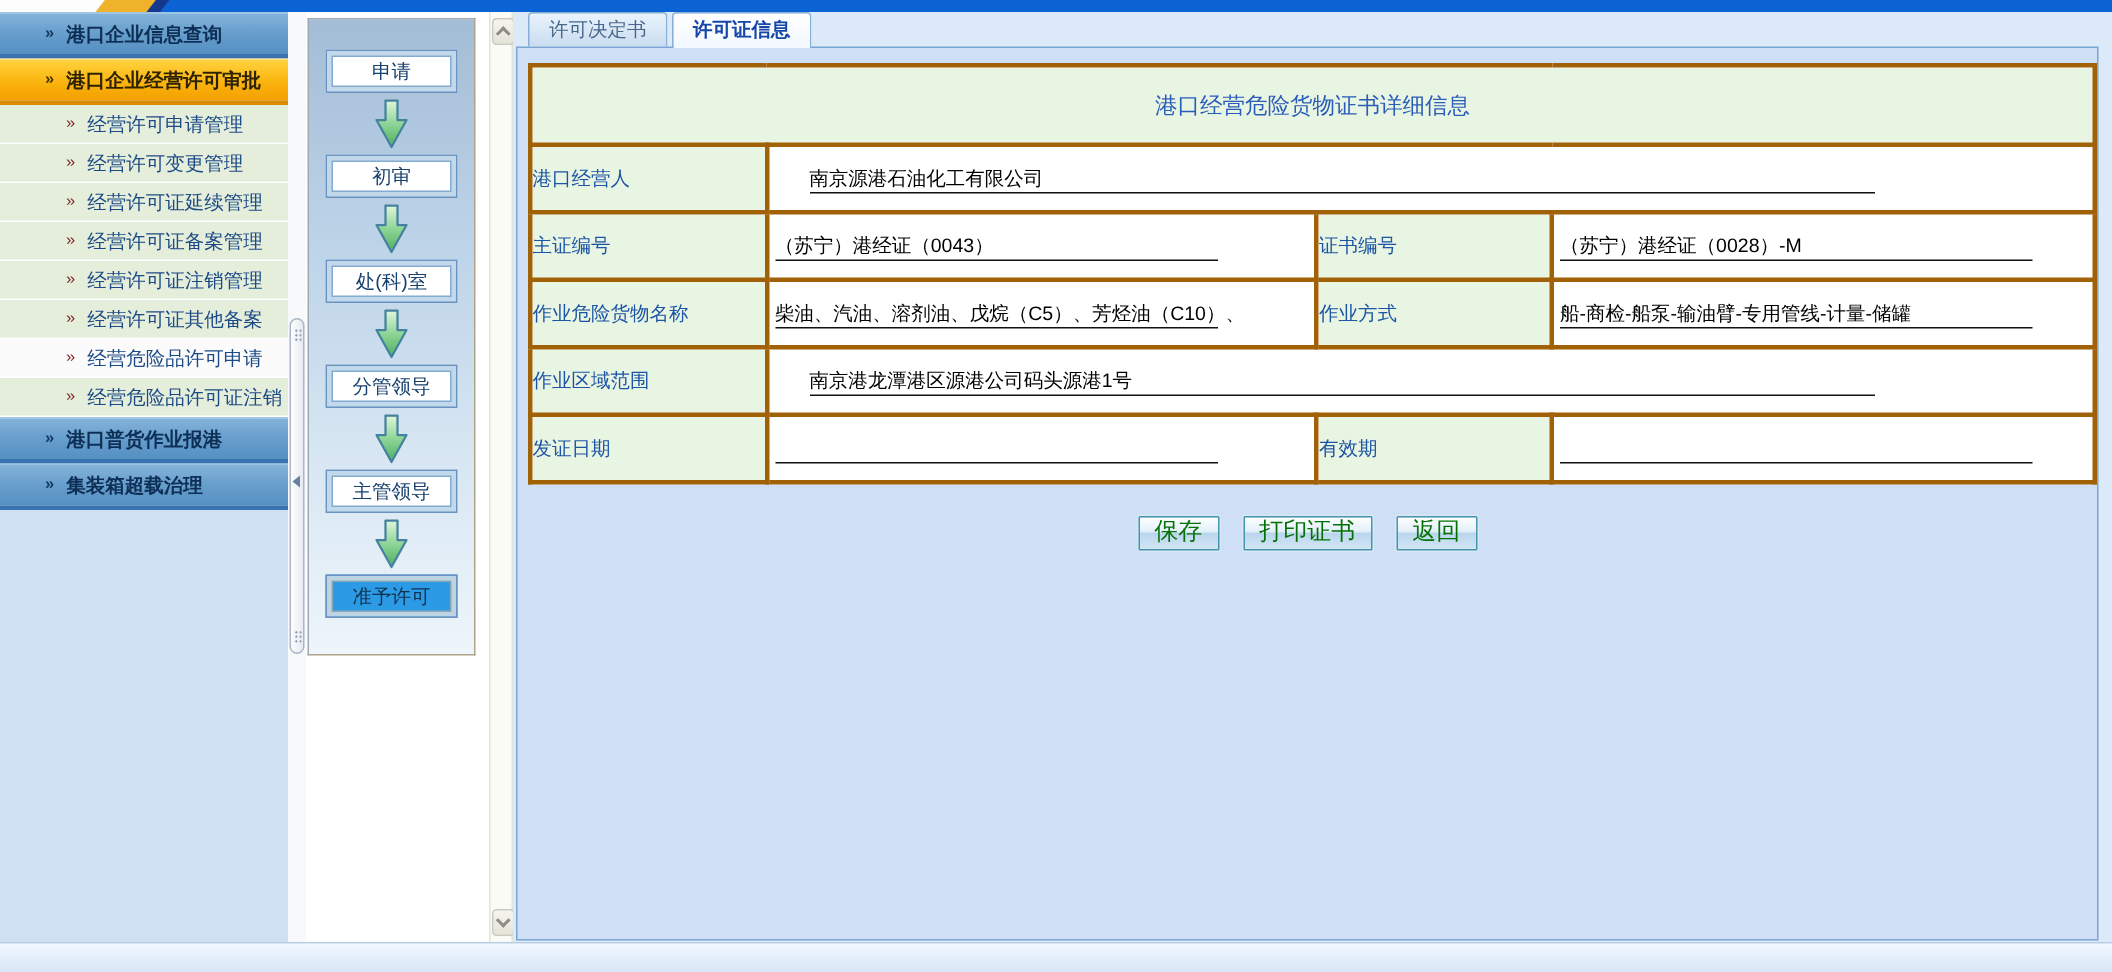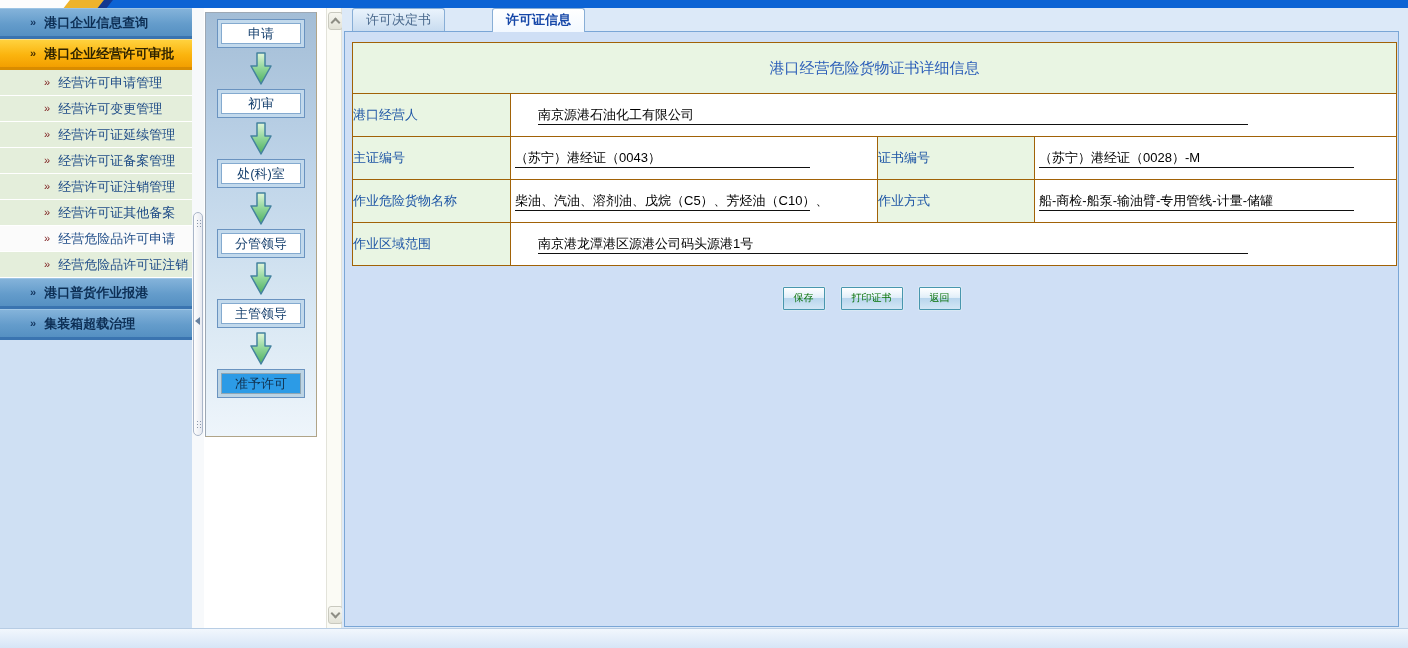--- a/index.html
+++ b/index.html
@@ -38,63 +38,63 @@
     background:radial-gradient(circle,#8a96a8 38%,transparent 40%);background-size:3px 3px;}
   .grip.t{top:6px;} .grip.b{bottom:6px;}
   #split-arrow{position:absolute;left:1px;top:104px;width:0;height:0;
     border-top:4px solid transparent;border-bottom:4px solid transparent;border-right:5px solid #66809f;}
 
   
   #flowcol{position:absolute;left:204px;top:8px;width:122px;height:620px;background:#ffffff;}
   #flowbox{position:absolute;left:1px;top:4px;width:110px;height:423px;border:1px solid #9da8b4;
     border-right-color:#b0a488;border-bottom-color:#b0a488;
     background:linear-gradient(180deg,#a3bdd6 0%,#bdd3e8 35%,#d8e7f3 70%,#eef5fb 100%);}
-  #steps{padding-top:6px;}
+  #steps{padding-top:20px;}
   .step{width:86px;height:27px;margin:0 auto;background:#ffffff;border:1px solid #6a93c0;
     box-shadow:inset 0 0 0 3px #c2d9ec,inset 0 0 0 4px #84aacf;
     display:flex;align-items:center;justify-content:center;
     font-size:13px;color:#16406e;cursor:pointer;}
   .step.active{background:#2c9be6;box-shadow:inset 0 0 0 3px #bdd4e4,inset 0 0 0 4px #8fa6b4;color:#11314e;}
   .arrow-wrap{height:41px;display:flex;align-items:center;justify-content:center;}
 
   
   #vscroll{position:absolute;left:326px;top:8px;width:16px;height:620px;background:#fbfbf5;
     border-left:1px solid #e3e3da;border-right:1px solid #e3e3da;box-sizing:border-box;}
   .sbtn{position:absolute;left:1px;width:13px;height:16px;background:linear-gradient(180deg,#f6f6ef,#e3e3d8);
     border:1px solid #c9c9bf;border-radius:3px;display:flex;align-items:center;justify-content:center;cursor:pointer;}
   .sbtn.up{top:4px;} .sbtn.down{bottom:4px;}
   .chev{width:5px;height:5px;border-left:2px solid #8d8d84;border-bottom:2px solid #8d8d84;}
   .chev.u{transform:rotate(135deg);margin-top:3px;} .chev.d{transform:rotate(-45deg);margin-bottom:3px;}
 
   
   #main{position:absolute;left:342px;top:8px;width:1066px;height:620px;background:#dce9f8;}
-  #tabstrip{position:absolute;left:10px;top:0;height:23px;display:flex;align-items:flex-start;z-index:2;gap:44px;}
+  #tabstrip{position:absolute;left:10px;top:0;height:23px;display:flex;align-items:flex-start;z-index:2;}
   .tab{height:22px;line-height:22px;padding:0 13px;margin-right:3px;font-size:13px;color:#49688c;
     border:1px solid #88aed6;border-bottom:none;border-radius:3px 3px 0 0;
     background:linear-gradient(180deg,#eaf3fc,#c9dcf0);cursor:pointer;white-space:nowrap;}
   .tab.active{height:23px;font-weight:bold;color:#1647a8;
     background:linear-gradient(180deg,#ffffff,#f2f8ff);}
   #panel{position:absolute;left:2px;top:23px;right:9px;bottom:1px;border:1px solid #7aa6d6;
     background:#cfdff5;z-index:1;}
 
   
   #formtable{border-collapse:collapse;table-layout:fixed;margin:10px 0 0 7px;background:#ffffff;}
-  #formtable td{border:1px solid #a16207;font-size:13px;overflow:hidden;}
+  #formtable td{border:3px solid #a16207;font-size:13px;overflow:hidden;}
   #formtable td.title{height:48px;background:#e9f5e3;color:#2a5db8;font-size:15px;text-align:center;}
   #formtable td.lab{height:40px;background:#e9f5e3;color:#1d55a5;padding-left:0;}
   #formtable td.val{height:40px;background:#ffffff;vertical-align:middle;}
   .uline{margin-left:3px;width:295px;height:19px;line-height:19px;border-bottom:1px solid #111111;
     color:#000000;white-space:nowrap;}
   td.colD .uline{width:315px;}
   .uline.long{width:710px;margin-left:26px;}
 
   
   #btnrow{margin-top:21px;text-align:center;}
   .gbtn{display:inline-block;height:21px;line-height:19px;padding:0 10px;margin:0 8px;
-    border:1px solid #4896ae;border-radius:1px;font-size:10px;color:#067106;cursor:pointer;
+    border:1px solid #4896ae;border-radius:1px;font-size:16px;color:#067106;cursor:pointer;
     background:linear-gradient(180deg,#feffff 0%,#e2eff9 45%,#b9d6ed 50%,#d2e6f5 100%);
     box-shadow:0 0 0 1px #d8e8f4;}
 
   
   #statusbar{position:absolute;left:0;top:628px;width:1408px;height:20px;
     border-top:1px solid #b8cde4;background:linear-gradient(180deg,#f2f7fd,#d5e4f6);}
 </style>
 </head>
 <body>
 
@@ -278,20 +278,30 @@
               <td class="val colD">
                 <div class="uline">船-商检-船泵-输油臂-专用管线-计量-储罐</div>
               </td>
             </tr>
             <tr>
               <td class="lab">作业区域范围</td>
               <td class="val" colspan="3">
                 <div class="uline long">南京港龙潭港区源港公司码头源港1号</div>
               </td>
             </tr>
+            <tr>
+              <td class="lab">发证日期</td>
+              <td class="val">
+                <div class="uline"></div>
+              </td>
+              <td class="lab">有效期</td>
+              <td class="val colD">
+                <div class="uline"></div>
+              </td>
+            </tr>
           </tbody>
       </table>
       <div id="btnrow"><div class="gbtn"><span class="lbl">保存</span></div><div class="gbtn"><span class="lbl">打印证书</span></div><div class="gbtn"><span class="lbl">返回</span></div></div>
     </div>
   </div>
 
   <div id="statusbar"></div>
 </div>
 
 </body></html>

